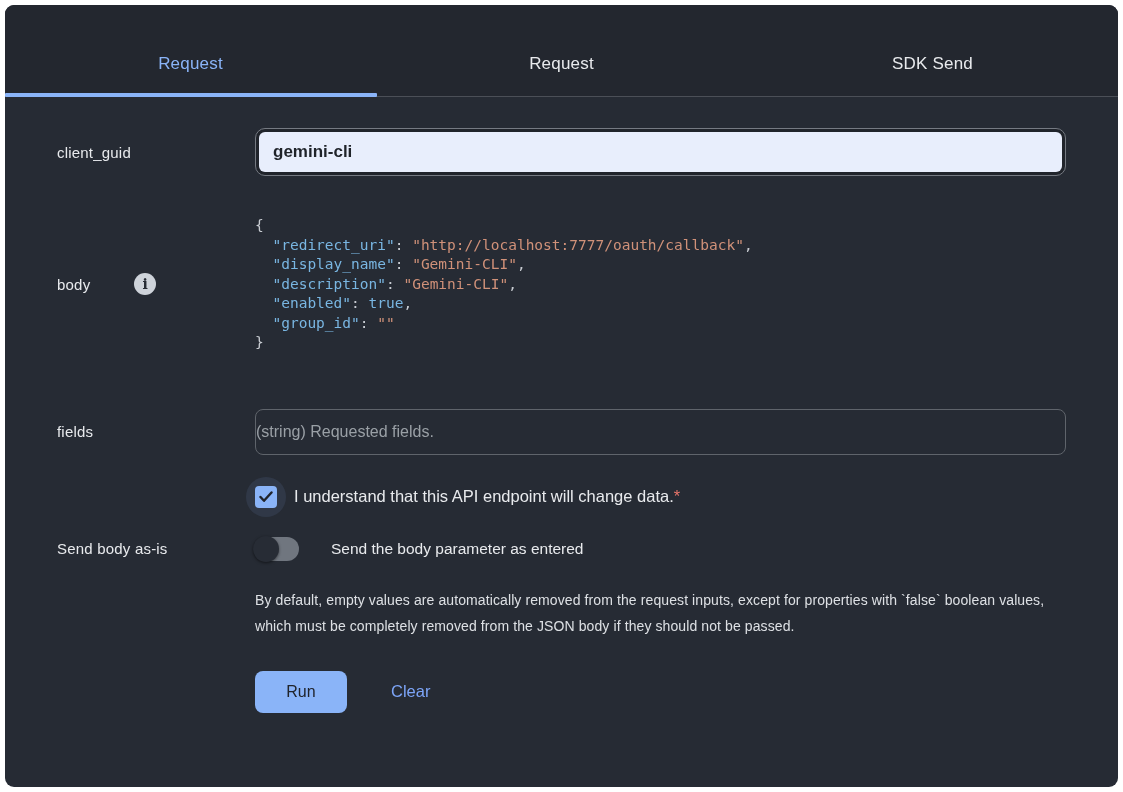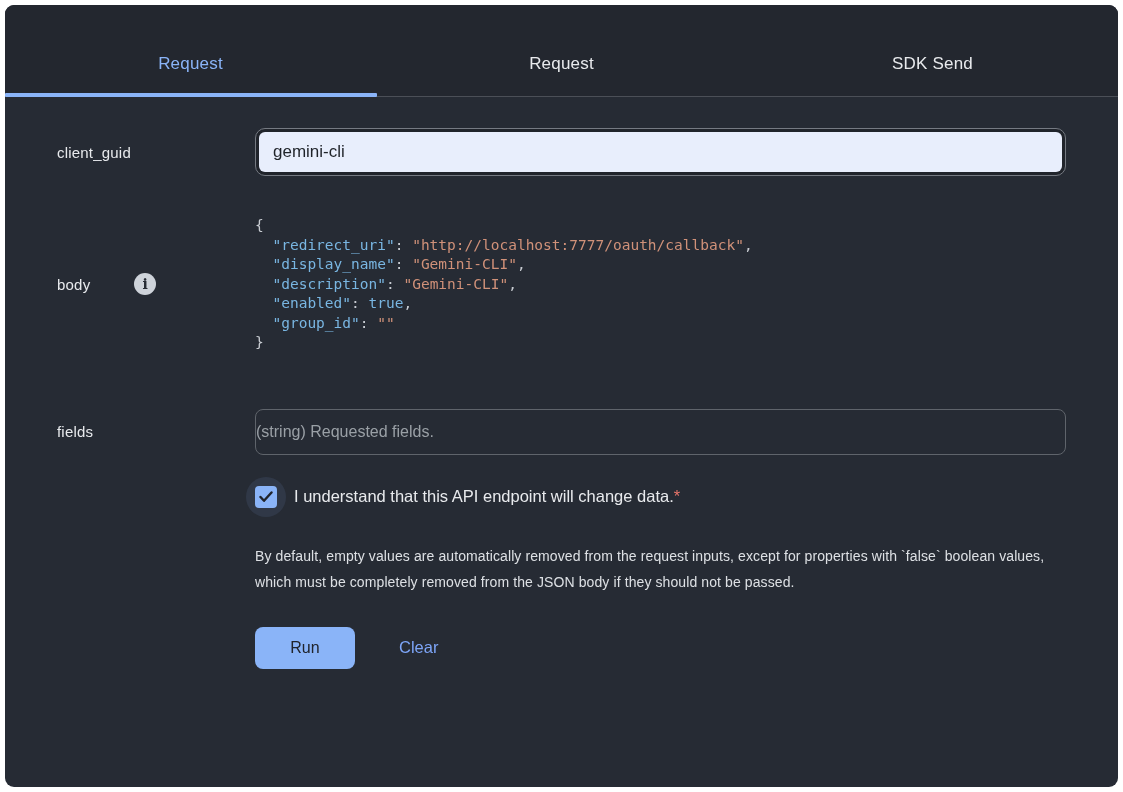--- a/index.html
+++ b/index.html
@@ -25,21 +25,21 @@
                color:#e8eaed; font-size:15px; font-weight:500; letter-spacing:.2px; }
   .field-col { flex:1 1 auto; min-width:0; }
 
   
   .row-clientguid { margin-top:31px; }
   .input-focus-wrap { border:1.5px solid #757a82; border-radius:10px; padding:3px;
                       background:#20242b; }
   .input-light { display:block; width:100%; height:40px; border:none; outline:none;
                  background:#e8eefc; color:#1f2329; border-radius:6px;
                  font-size:17px; padding:0 14px;
-                 font-family:"Liberation Sans", sans-serif; }
+                 font-family:"Liberation Sans", sans-serif;font-weight:bold; }
 
   
   .row-body { margin-top:24px; align-items:center; }
   .info-icon { width:22px; height:22px; border-radius:50%; background:#ced3da;
                color:#262b34; display:flex; align-items:center; justify-content:center;
                font-size:14px; font-weight:700; margin-left:44px; cursor:pointer;
                font-family:"DejaVu Serif", serif; }
   .code { font-family:"DejaVu Sans Mono", monospace; font-size:14.5px;
           line-height:19.5px; color:#c8ccd2; padding:16px 0; white-space:pre; }
   .tok-p { color:#c8ccd2; }
@@ -74,21 +74,21 @@
                   border-radius:50%; background:#272c35;
                   box-shadow:0 1px 3px rgba(0,0,0,0.5); }
   .toggle-caption { color:#e8eaed; font-size:15.5px; font-weight:500; margin-left:32px; }
 
   
   .note { margin-top:26px; margin-left:198px; max-width:830px; color:#dde0e4;
           font-size:14px; line-height:26px; letter-spacing:.1px; }
 
   
   .actions { margin-top:32px; margin-left:198px; display:flex; align-items:center; }
-  .run-btn { width:100px; height:42px; background:#8ab4f8; color:#20242c;
+  .run-btn { width:92px; height:42px; background:#8ab4f8; color:#20242c;
              border:none; border-radius:8px; font-size:16px; font-weight:500;
              cursor:pointer; font-family:"Liberation Sans", sans-serif; }
   .clear-btn { background:none; border:none; color:#7da5f8; font-size:16.5px;
                font-weight:500; margin-left:44px; cursor:pointer;
                font-family:Liberation Sans, sans-serif; }
 </style>
 </head>
 <body>
 
 <div class="page">
@@ -144,20 +144,30 @@
               <svg width="14" height="12" viewBox="0 0 14 12">
                 <polyline points="1.5,6 5,9.8 12.5,1.5" fill="none" stroke="#20242c" stroke-width="2.4" stroke-linecap="round" stroke-linejoin="round"></polyline>
               </svg>
             </div>
           </div>
           <span class="cb-label">I understand that this API endpoint will change data.</span>
             <span class="req-star">*</span>
         </div>
       </div>
 
+      <div class="row row-toggle">
+        <div class="label-col">Send body as-is</div>
+        <div class="field-col" style="display:flex; align-items:center;">
+          <div class="toggle">
+            <div class="toggle-track"></div>
+            <div class="toggle-thumb"></div>
+          </div>
+          <span class="toggle-caption">Send the body parameter as entered</span>
+        </div>
+      </div>
 
       <p class="note">By default, empty values are automatically removed from the request inputs, except for properties with `false` boolean values, which must be completely removed from the JSON body if they should not be passed.</p>
 
       <div class="actions">
         <button class="run-btn">Run</button>
         <button class="clear-btn">Clear</button>
       </div>
 
     </div>
   </div>

